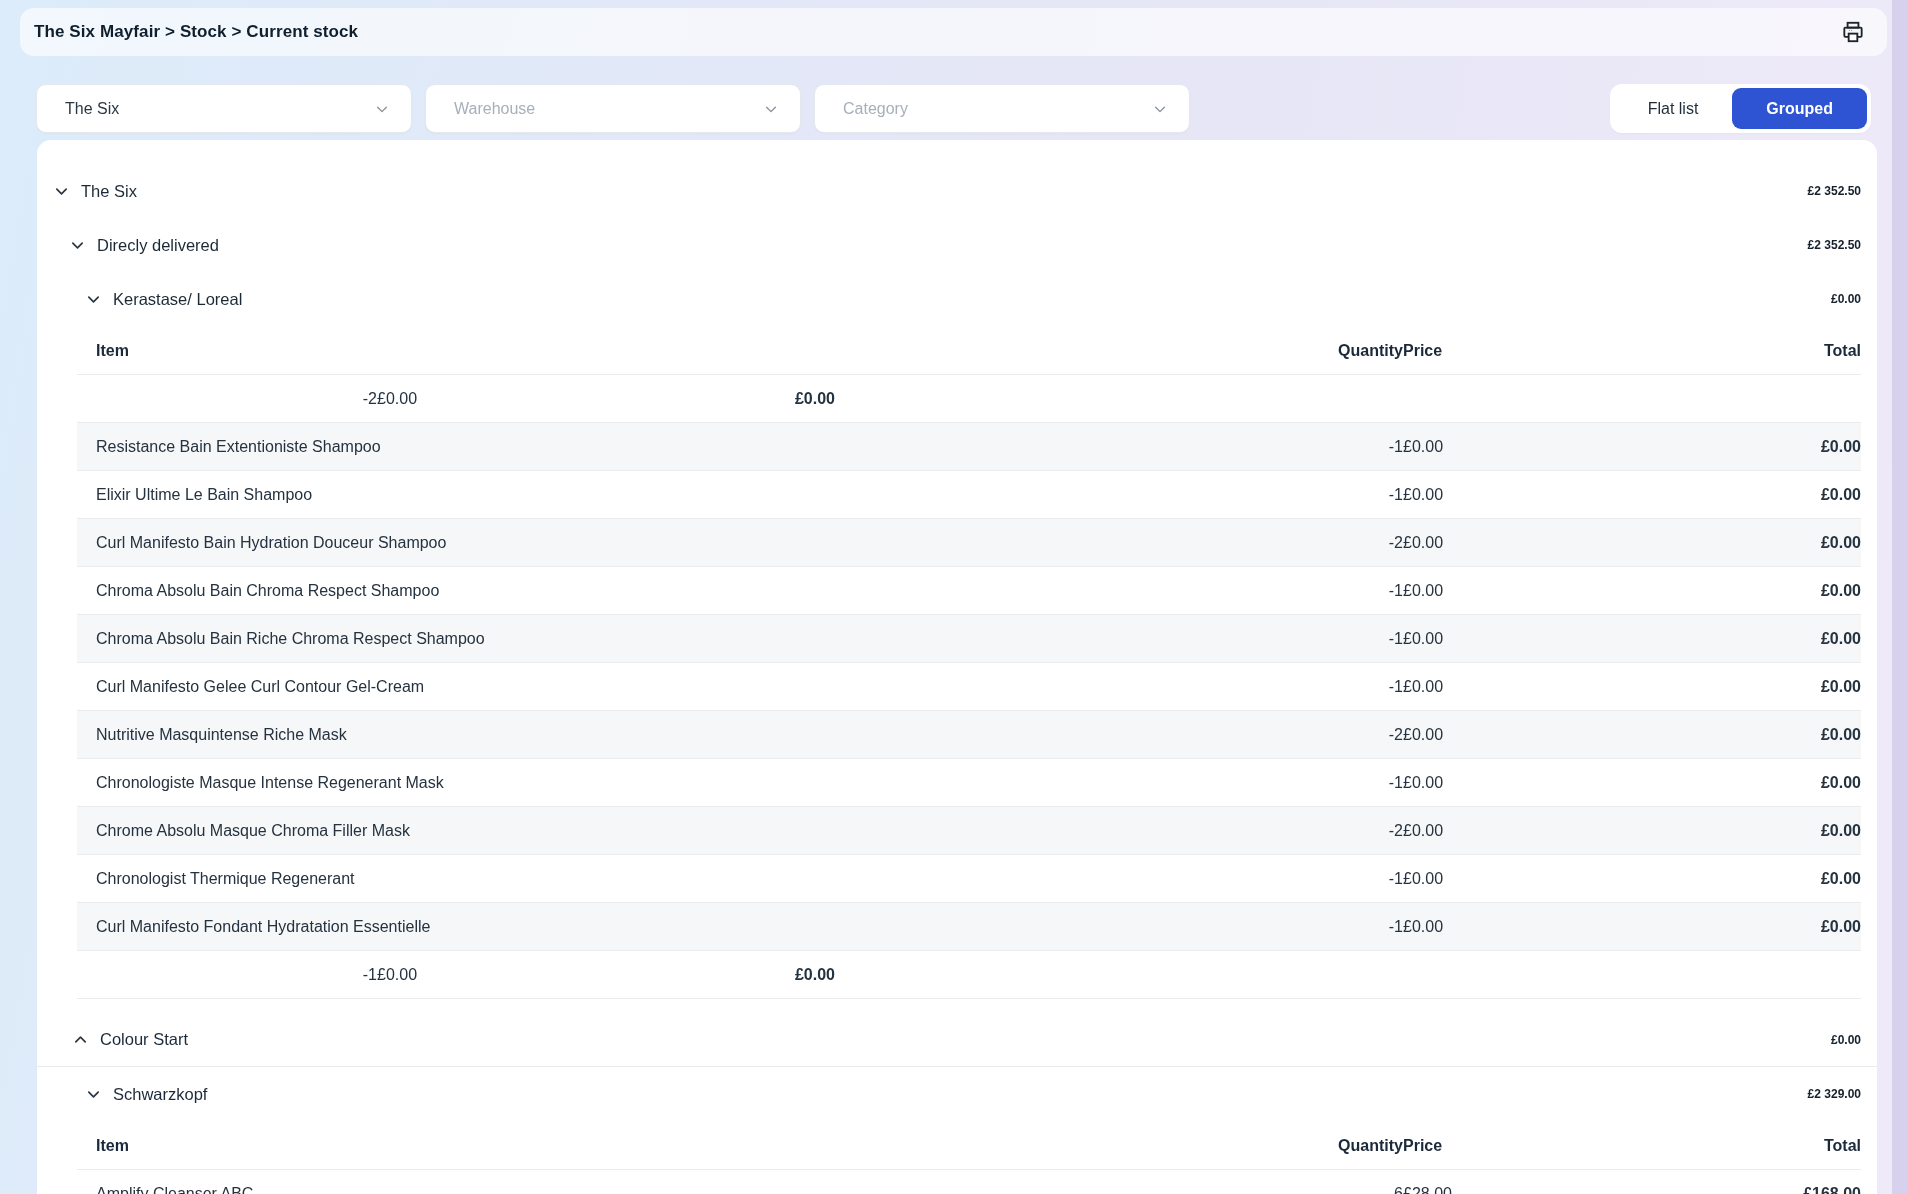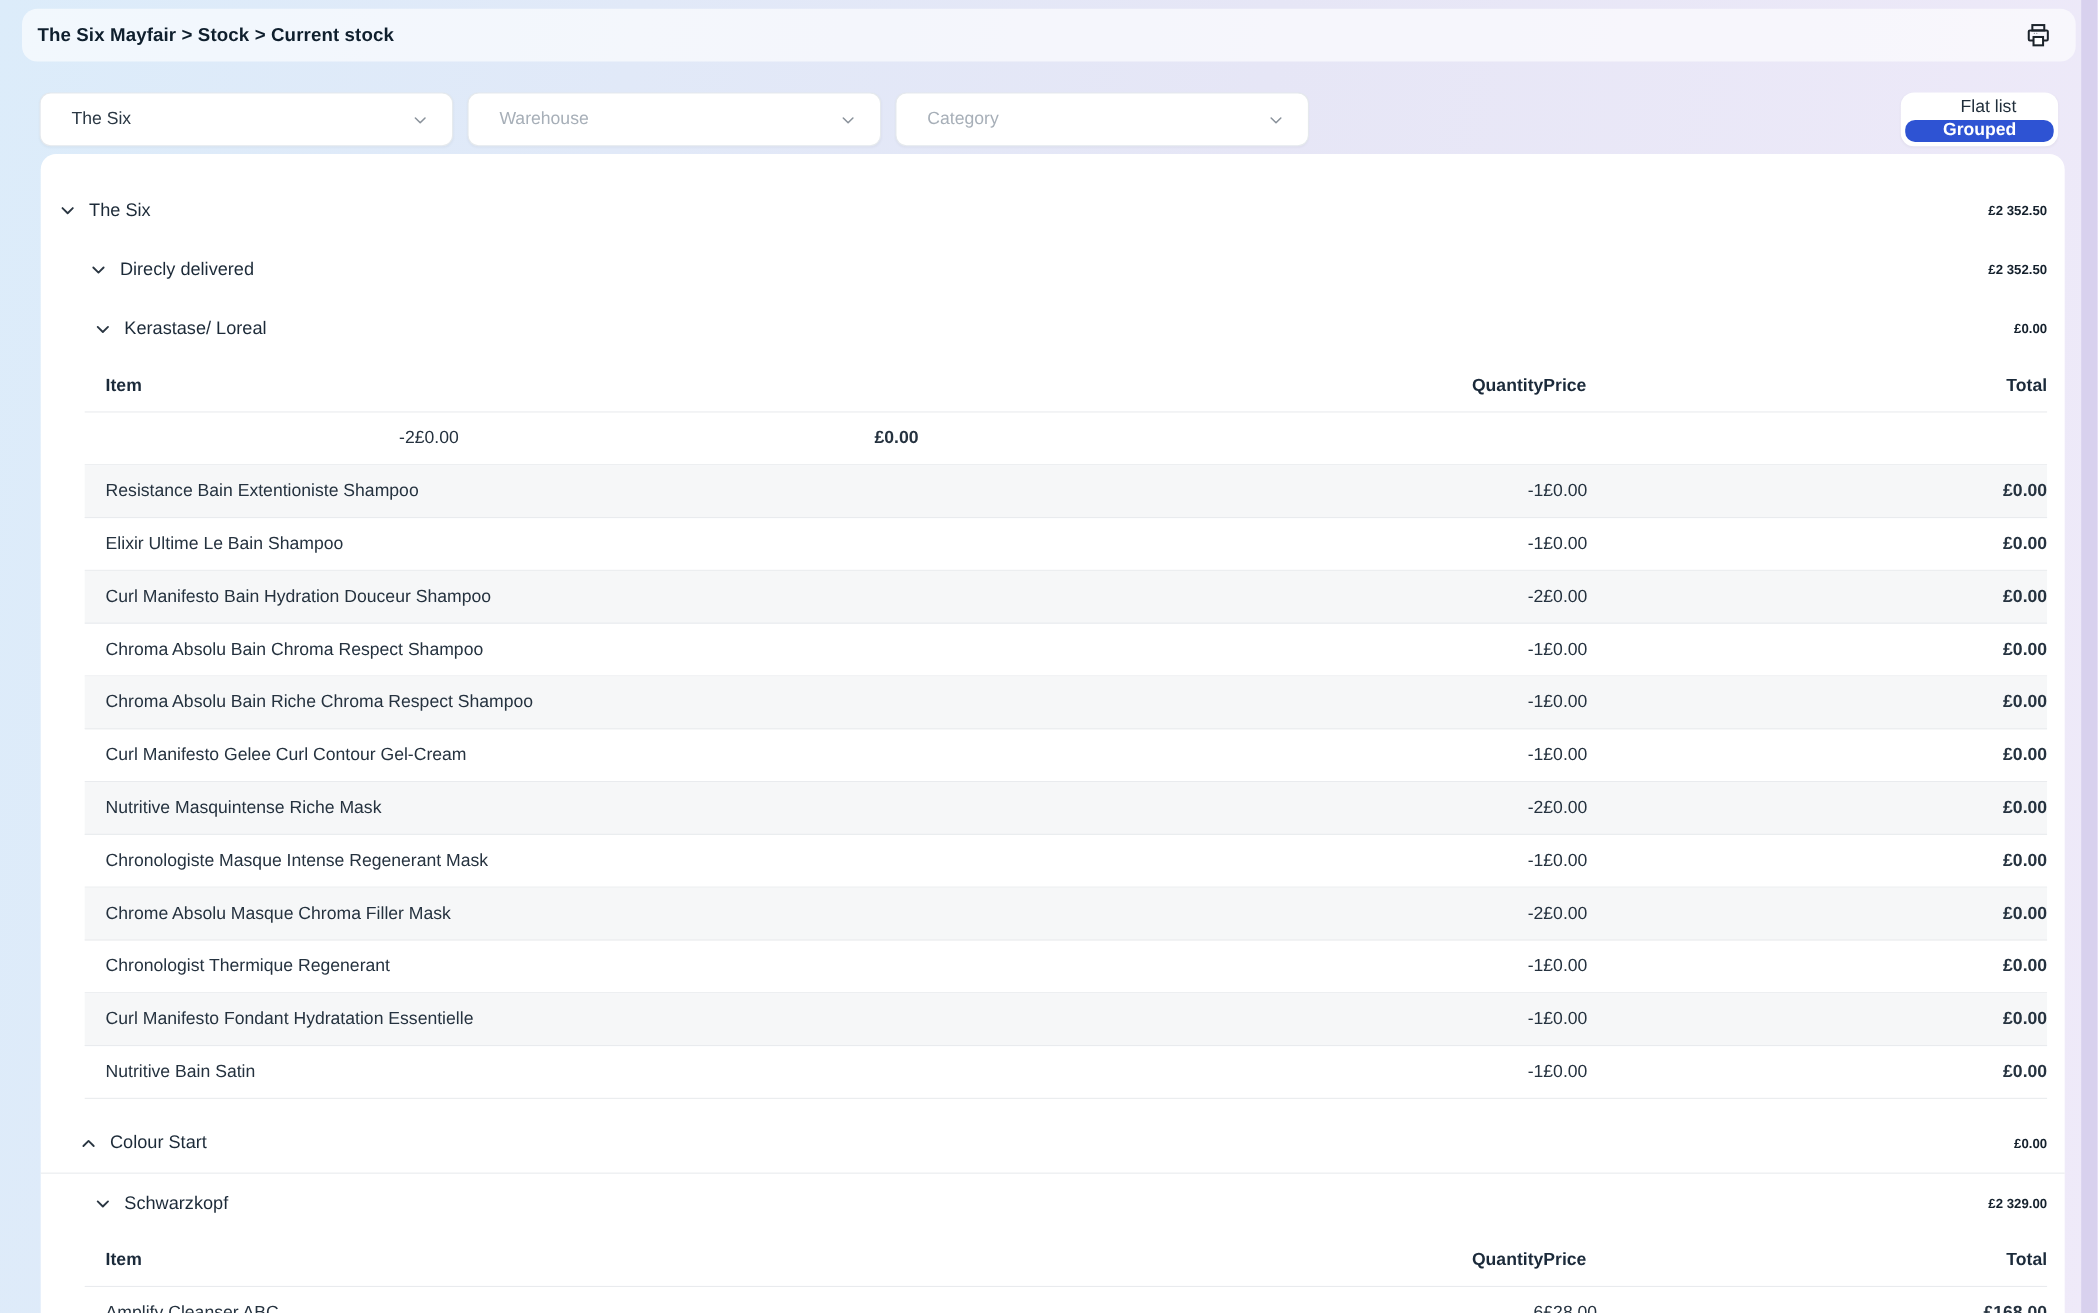--- a/index.html
+++ b/index.html
@@ -27,21 +27,21 @@
   .filters { position:absolute; left:36px; top:84px; width:1835px; display:flex; align-items:center; gap:13px; }
   .select {
     width:376px; height:49px; background:#fff; border:1px solid #e5e9ed; border-radius:10px;
     display:flex; align-items:center; padding:0 22px 0 28px; font-size:16px; color:#2b3844;
     cursor:pointer; box-shadow:0 1px 2px rgba(16,24,40,0.03);
   }
   .select .caret { margin-left:auto; color:#8a929b; display:flex; }
   .select .ph { color:#a7afb8; }
   .toggle {
     margin-left:auto; height:49px; background:#fff; border-radius:12px; padding:4px;
-    display:flex; align-items:flex-end; box-shadow:0 1px 2px rgba(16,24,40,0.03);flex-direction:column;
+    display:flex; align-items:flex-start; box-shadow:0 1px 2px rgba(16,24,40,0.03);
   }
   .opt { height:41px; border-radius:9px; display:flex; align-items:center; justify-content:center;
     padding:0 34px; font-size:16px; color:#1f2d3a; border:none; background:transparent; cursor:pointer; }
   .opt.active { background:#2e53d3; color:#fff; font-weight:700; }
 
   
   .card {
     position:absolute; left:37px; top:140px; width:1840px; height:1120px;
     background:#fff; border-radius:14px; padding-top:24px;
   }
@@ -119,21 +119,21 @@
   <div id="groups">
       <div class="group-row" style="padding-left: 17px;">
     <span class="chev">
       <svg width="15" height="15" viewBox="0 0 16 16">
             <polyline points="3,5.5 8,10.5 13,5.5" fill="none" stroke="currentColor" stroke-width="1.8" stroke-linecap="round" stroke-linejoin="round"></polyline>
           </svg>
     </span>
     <span class="g-label">The Six</span>
     <span class="g-total">£2 352.50</span>
   </div>
-      <div class="group-row" style="padding-left: 45px;">
+      <div class="group-row" style="padding-left: 33px;">
     <span class="chev">
       <svg width="15" height="15" viewBox="0 0 16 16">
             <polyline points="3,5.5 8,10.5 13,5.5" fill="none" stroke="currentColor" stroke-width="1.8" stroke-linecap="round" stroke-linejoin="round"></polyline>
           </svg>
     </span>
     <span class="g-label">Direcly delivered</span>
     <span class="g-total">£2 352.50</span>
   </div>
       <div class="group-row" style="padding-left: 49px;">
     <span class="chev">
@@ -217,21 +217,20 @@
     <span class="c-price">£0.00</span>
     <span class="c-total">£0.00</span>
   </div>
           <div class="trow">
     <span class="c-item">Curl Manifesto Fondant Hydratation Essentielle</span>
     <span class="c-qty">-1</span>
     <span class="c-price">£0.00</span>
     <span class="c-total">£0.00</span>
   </div>
           <div class="trow">
-    <span class="c-item">Nutritive Bain Satin</span>
     <span class="c-qty">-1</span>
     <span class="c-price">£0.00</span>
     <span class="c-total">£0.00</span>
   </div>
         </div>
   </div>
       <div class="group-row bordered" style="padding-left: 36px;">
     <span class="chev up">
       <svg width="15" height="15" viewBox="0 0 16 16">
             <polyline points="3,5.5 8,10.5 13,5.5" fill="none" stroke="currentColor" stroke-width="1.8" stroke-linecap="round" stroke-linejoin="round"></polyline>

